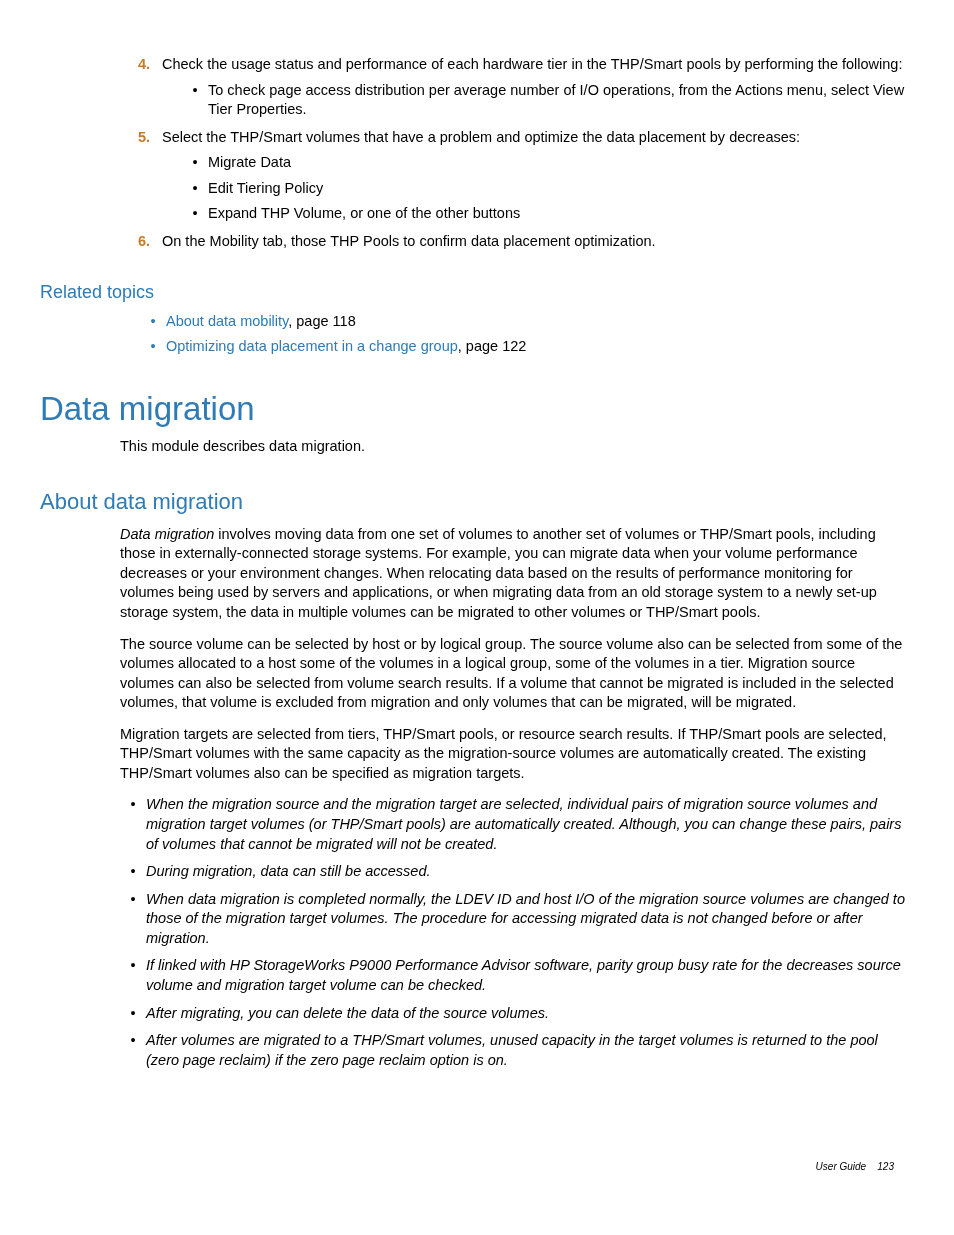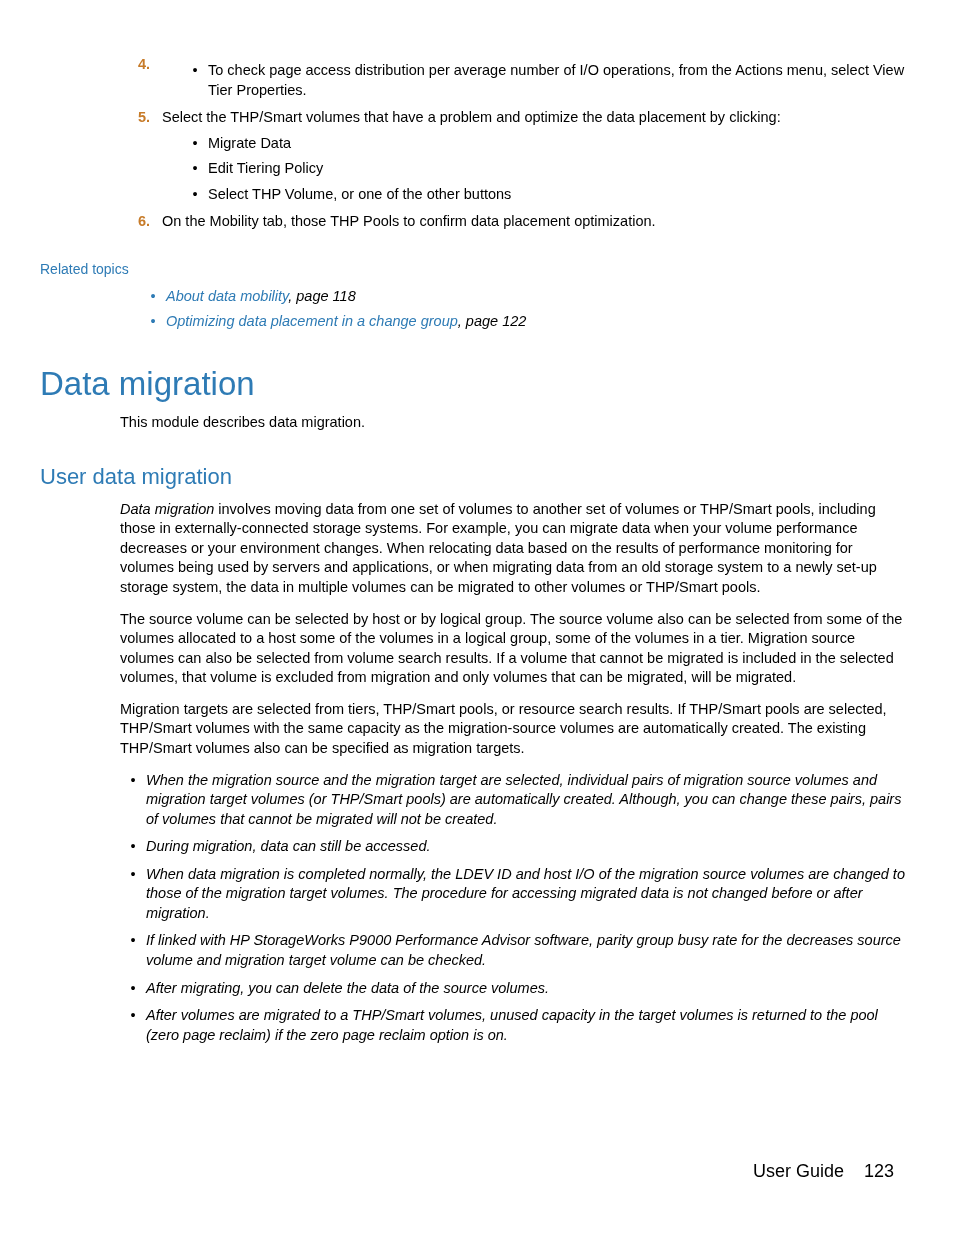--- a/index.html
+++ b/index.html
@@ -47,41 +47,40 @@
     text-align: center;
     color: #000;
   }
   .sub-bullet .txt {
     flex: 1;
   }
   .bold { font-weight: normal; }
   .italic { font-style: italic; }
   .h-related {
     color: #2e7bb5;
-    font-size: 14px;
+    font-size: 18px;
     font-weight: normal;
     margin-top: 28px;
     margin-bottom: 8px;
     font-family: "Arial Narrow", Arial, sans-serif;
     font-stretch: condensed;
   }
   .link-bullet {
     display: flex;
     margin-left: 100px;
     margin-bottom: 6px;
   }
   .link-bullet .dot {
     width: 26px;
     flex-shrink: 0;
     text-align: center;
     color: #2e7bb5;
   }
   .link-bullet .txt {
     flex: 1;
-    font-style: italic;
   }
   .link { color: #2e7bb5; }
   .h1 {
     color: #2e7bb5;
     font-size: 33px;
     font-weight: normal;
     margin-top: 30px;
     margin-bottom: 6px;
     font-family: "Arial Narrow", Arial, sans-serif;
     font-stretch: condensed;
@@ -111,65 +110,67 @@
   }
   .note-bullet .dot {
     width: 26px;
     flex-shrink: 0;
     text-align: center;
     color: #000;
   }
   .note-bullet .txt { flex: 1; font-style: italic; }
   .footer {
     position: absolute;
-    bottom: 52px;
+    bottom: 62px;
     right: 60px;
-    font-size: 18px;
+    font-size: 10px;
+    font-style: italic;
   }
   .ol-wrap { margin-left: 80px; margin-right: 0; }
   .ol-body .sub-wrap { margin-left: 20px; }
 </style>
 </head>
 <body>
 
 <div class="page">
 
   <div class="ol-wrap">
 
     <div class="ol-item">
       <div class="ol-num">4.</div>
       <div class="ol-body">
+        <span>Check the usage status and performance of each hardware tier in the THP/Smart pools by performing the following:</span>
         <div class="sub-wrap">
           <div class="sub-bullet">
             <div class="dot">•</div>
             <div class="txt">
               <span>To check page access distribution per average number of I/O operations, from the </span><span class="bold">Actions</span><span> menu, select </span><span class="bold">View Tier Properties</span><span>.</span>
             </div>
           </div>
         </div>
       </div>
     </div>
 
     <div class="ol-item">
       <div class="ol-num">5.</div>
       <div class="ol-body">
-        <span>Select the THP/Smart volumes that have a problem and optimize the data placement by clicking:</span>
+        <span>Select the THP/Smart volumes that have a problem and optimize the data placement by decreases:</span>
         <div class="sub-wrap">
           <div class="sub-bullet">
             <div class="dot">•</div>
             <div class="txt bold">Migrate Data</div>
           </div>
           <div class="sub-bullet">
             <div class="dot">•</div>
             <div class="txt bold">Edit Tiering Policy</div>
           </div>
           <div class="sub-bullet">
             <div class="dot">•</div>
             <div class="txt">
-              <span class="bold">Select THP Volume</span><span>, or one of the other buttons</span>
+              <span class="bold">Expand THP Volume</span><span>, or one of the other buttons</span>
             </div>
           </div>
         </div>
       </div>
     </div>
 
     <div class="ol-item">
       <div class="ol-num">6.</div>
       <div class="ol-body">
         <span>On the </span><span class="bold">Mobility</span><span> tab, those </span><span class="bold">THP Pools</span><span> to confirm data placement optimization.</span>
@@ -188,21 +189,21 @@
   <div class="link-bullet">
     <div class="dot">•</div>
     <div class="txt">
       <span class="link">Optimizing data placement in a change group</span><span>, page 122</span>
     </div>
   </div>
 
   <div class="h1">Data migration</div>
   <div class="body-indent para">This module describes data migration.</div>
 
-  <div class="h2">User data migration</div>
+  <div class="h2">About data migration</div>
 
   <div class="body-indent para">
     <span class="italic">Data migration</span><span> involves moving data from one set of volumes to another set of volumes or THP/Smart pools, including those in externally-connected storage systems. For example, you can migrate data when your volume performance decreases or your environment changes. When relocating data based on the results of performance monitoring for volumes being used by servers and applications, or when migrating data from an old storage system to a newly set-up storage system, the data in multiple volumes can be migrated to other volumes or THP/Smart pools.</span>
   </div>
 
   <div class="body-indent para">The source volume can be selected by host or by logical group. The source volume also can be selected from some of the volumes allocated to a host some of the volumes in a logical group, some of the volumes in a tier. Migration source volumes can also be selected from volume search results. If a volume that cannot be migrated is included in the selected volumes, that volume is excluded from migration and only volumes that can be migrated, will be migrated.</div>
   <div class="body-indent para">Migration targets are selected from tiers, THP/Smart pools, or resource search results. If THP/Smart pools are selected, THP/Smart volumes with the same capacity as the migration-source volumes are automatically created. The existing THP/Smart volumes also can be specified as migration targets.</div>
 
   <div class="note-list">
     <div class="note-bullet">

